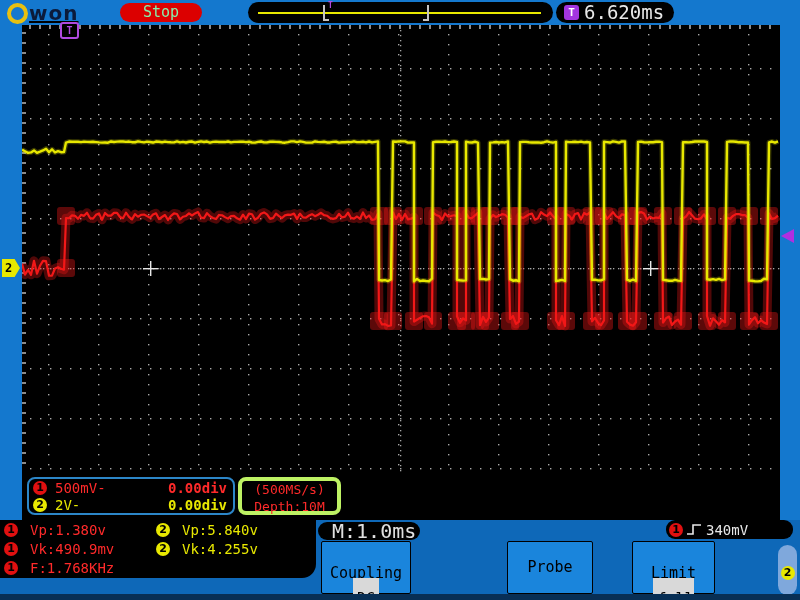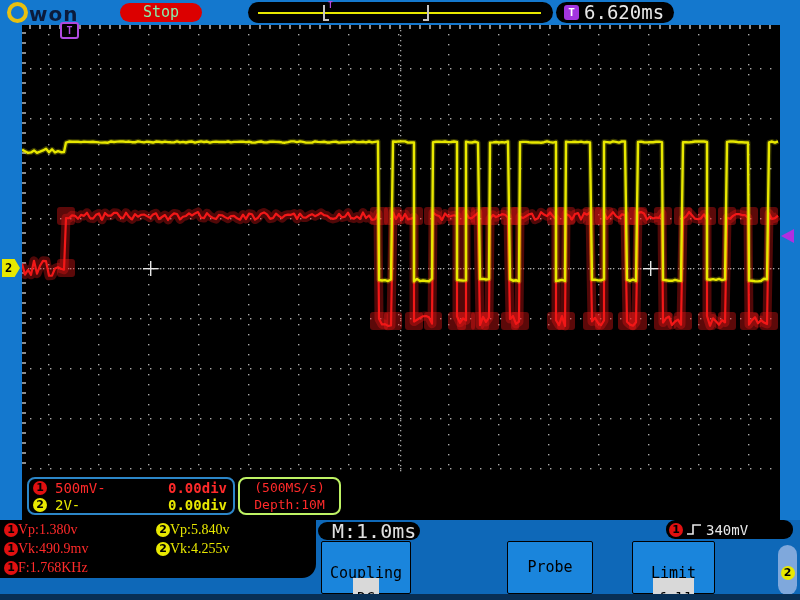--- a/index.html
+++ b/index.html
@@ -1,19 +1,19 @@
 <!DOCTYPE html>
 <html><head>
 <meta charset="utf-8">
 <style>
   html,body{margin:0;padding:0;background:#222;}
   .screen{position:relative;width:800px;height:600px;background:#1478CE;overflow:hidden;
           font-family:"DejaVu Sans Mono",monospace;}
   
-  .logo{position:absolute;left:7px;top:2px;height:22px;display:flex;}
+  .logo{position:absolute;left:7px;top:2px;height:22px;display:flex;align-items:center;text-decoration:underline;}
   .logo .ring{width:13px;height:13px;border:4px solid #E8C010;border-radius:50%;margin-right:1px;}
   .logo .word{font-family:"DejaVu Sans",sans-serif;font-weight:bold;font-size:20px;color:#0B1B3B;letter-spacing:1px;}
   .stop-pill{position:absolute;left:120px;top:3px;width:82px;height:19px;background:#DC0000;border-radius:10px;
              color:#86efac;font-size:15px;line-height:19px;text-align:center;}
   .mem-pill{position:absolute;left:248px;top:2px;width:305px;height:21px;background:#000;border-radius:11px;}
   .mem-line{position:absolute;left:10px;right:12px;top:10px;height:2px;background:#E8E800;}
   .brk{position:absolute;top:3px;width:2px;height:16px;background:#C4C4C4;}
   .brk-foot{position:absolute;top:17px;width:6px;height:2px;background:#C4C4C4;}
   .brk-t{position:absolute;top:0px;font-size:8px;font-weight:bold;color:#B04AE0;line-height:8px;}
   .trigtime-pill{position:absolute;left:556px;top:2px;width:118px;height:21px;background:#000;border-radius:11px;}
@@ -28,34 +28,34 @@
               border-bottom:7px solid transparent;border-right:13px solid #B02FE0;z-index:6;}
   .ch2-marker{position:absolute;left:2px;top:259px;width:18px;height:18px;background:#E8E800;
               clip-path:polygon(0 0,70% 0,100% 50%,70% 100%,0 100%);color:#000;font-size:12px;font-weight:bold;
               line-height:18px;padding-left:3px;box-sizing:border-box;z-index:6;}
   
   .chbox{position:absolute;left:27px;top:477px;width:208px;height:38px;background:#000;border:2px solid #2C86C8;
          border-radius:8px;box-sizing:border-box;z-index:7;font-size:14px;}
   .chbox .row{display:flex;align-items:center;height:17px;padding:0 6px 0 4px;}
   .chbox .scale{margin-left:8px;width:80px;}
   .chbox .offs{margin-left:auto;font-weight:bold;}
-  .acqbox{position:absolute;left:238px;top:477px;width:103px;height:38px;background:#000;border:2px solid #bef264;
+  .acqbox{position:absolute;left:238px;top:477px;width:103px;height:38px;background:#000;border:4px solid #bef264;
           border-radius:8px;box-sizing:border-box;z-index:7;font-size:13px;color:#FF2A2A;text-align:center;}
   .acqbox div{height:17px;line-height:17px;}
   .red-t{color:#FF2A2A;} .yel-t{color:#E8E800;}
   .cnum{display:inline-block;flex:none;width:14px;height:14px;border-radius:50%;font:bold 11px/14px "DejaVu Sans",sans-serif;
         text-align:center;color:#000;}
   .c1{background:#E01010;} .c2{background:#E8E800;}
   
   .bottom{position:absolute;left:0;top:520px;width:800px;height:80px;background:#0E68B8;}
   .bottom-strip{position:absolute;left:0;bottom:0;width:800px;height:6px;background:#082F55;}
   .meas-panel{position:absolute;left:0;top:0;width:316px;height:58px;background:#000;border-radius:0 0 14px 0;font-size:14px;}
   .meas-row{display:flex;align-items:center;height:19px;padding-left:4px;}
   .meas-cell{display:flex;align-items:center;width:152px;}
-  .meas-cell span.txt{margin-left:0;font-family:Liberation Serif, serif;}
+  .meas-cell span.txt{margin-left:12px;}
   .m-pill{position:absolute;left:318px;top:2px;width:102px;height:18px;background:#000;border-radius:9px;
           color:#E0E0E0;font-size:20px;line-height:18px;padding-left:14px;box-sizing:border-box;}
   .trg-pill{position:absolute;left:666px;top:0px;width:127px;height:19px;background:#000;border-radius:9px;
             display:flex;align-items:center;gap:3px;padding-left:3px;box-sizing:border-box;color:#E8E8E8;font-size:14px;}
   .menu-btn{position:absolute;top:21px;height:53px;background:#1A85DC;border:1px solid #000;border-radius:2px;
             box-sizing:border-box;color:#000;font-size:15px;text-align:center;}
   .menu-btn .title{margin-top:22px;}
   .menu-btn .val{margin-top:8px;}
   .hl{background:#D9D9D9;padding:12px 4px;}
   .probe-title{line-height:51px;}

